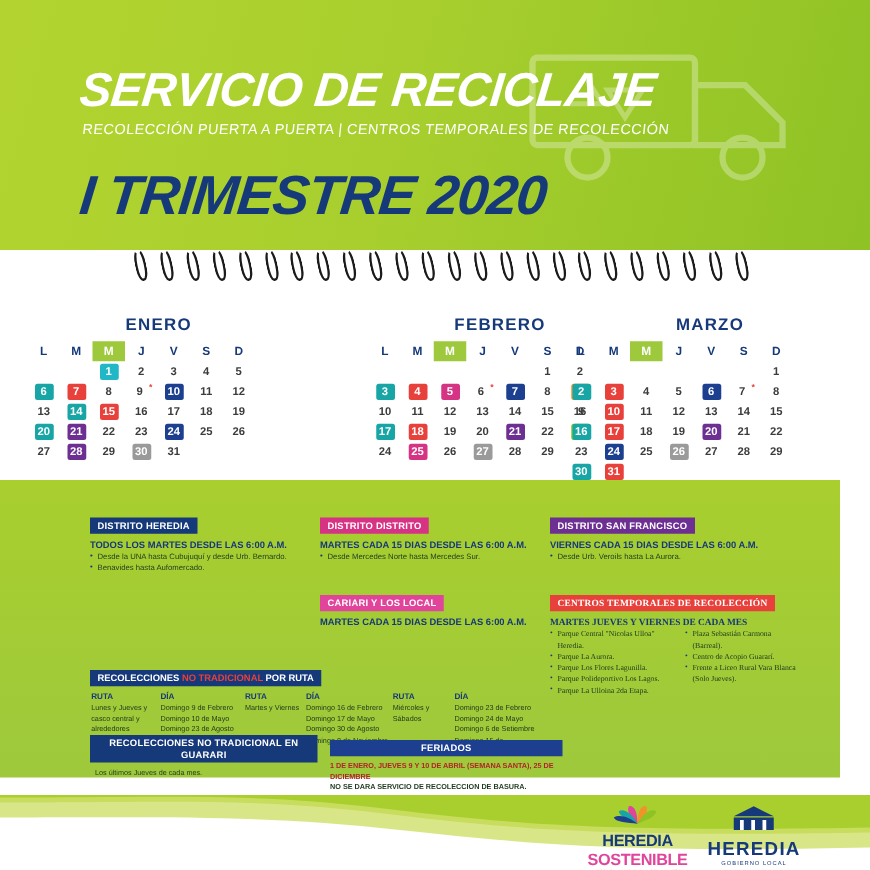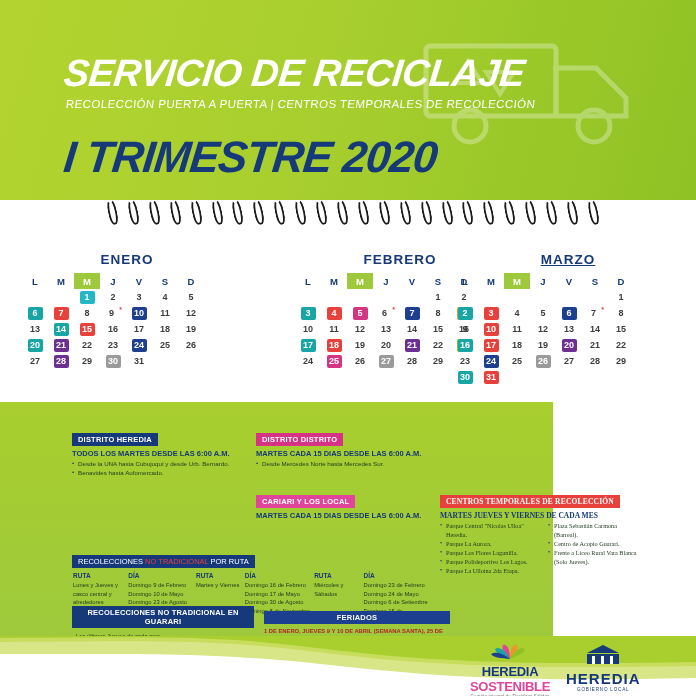--- a/index.html
+++ b/index.html
@@ -58,21 +58,21 @@
 
   
   .cals { position:absolute; left:0; top:252px; width:585px; height:150px; }
   .cal { position:absolute; width:218px; }
   .cal-1 { left:22px; } .cal-2 { left:248px;margin-left:47px; } .cal-3 { left:452px; }
   .cal-name {
     font-size:13.5px; font-weight:bold; color:#16397a; letter-spacing:1px;
     margin-bottom:6px; text-align:center; width:182px;
   }
   .cal-2 .cal-name { width:190px; }
-  .cal-3 .cal-name { width:196px; margin-left:18px;text-decoration:underline; }
+  .cal-3 .cal-name { width:196px; margin-left:18px; }
   .cal-1 .cal-name { margin-left:14px; }
   .cal-2 .cal-name { margin-left:10px; }
   table.grid { border-collapse:collapse; }
   table.grid td, table.grid th {
     width:26px; height:16px; text-align:center; vertical-align:middle;
     font-size:9px; color:#3c3c3c; padding:0; font-weight:bold;
   }
   table.grid th { color:#16397a; font-size:9.5px; font-weight:bold; }
   table.grid th.mier { color:#ffffff; background:#9ec93c; }
   td .cell {
@@ -86,41 +86,41 @@
   .c-purple { background:#6d2f92; color:#fff; }
   .c-gray   { background:#9a9a9a; color:#fff; }
   .c-orange { background:#f0932b; color:#fff; }
   .c-green  { background:#8fc225; color:#fff; }
   .c-magenta{ background:#d63384; color:#fff; }
   .c-cyan   { background:#21b7c6; color:#fff; }
   .star { color:#e8403a; font-size:7px; vertical-align:super; }
 
   
   .panel {
-    position:absolute; left:0; top:402px; width:553px; height:238px;
+    position:absolute; left:0; top:384px; width:672px; height:238px;
     background: linear-gradient(180deg,#a8cf2e 0%, #9ec93c 100%);
   }
   .blk { position:absolute; }
   .blk-title {
     color:#ffffff; font-size:7.5px; font-weight:bold; letter-spacing:.2px;
     padding:2px 6px; display:inline-block;
   }
   .t-navy { background:#16397a; }
   .t-magenta { background:#d63384; }
   .t-purple { background:#6d2f92; }
   .t-blue { background:#1d3f8f; }
   .t-pink2 { background:#e0459b; }
   .t-red { background:#e8403a; }
   .blk-head {
     font-size:7.5px; font-weight:bold; color:#16397a; margin:3px 0 2px 0;
   }
   .blk-li { font-size:6.2px; color:#1f3a1f; line-height:1.45; padding-left:6px; position:relative; }
   .blk-li:before { content:"•"; position:absolute; left:0; top:-1px; color:#16397a; }
 
-  .routes-title { background:#16397a; color:#fff; font-size:7.5px; font-weight:normal; padding:2px 6px; display:inline-block; }
+  .routes-title { background:#16397a; color:#fff; font-size:7.5px; font-weight:bold; padding:2px 6px; display:inline-block; }
   .routes-title em { color:#e8403a; font-style:normal; }
   .rt-head { font-size:6.5px; font-weight:bold; color:#16397a; }
   .rt-cell { font-size:5.8px; color:#1f3a1f; line-height:1.5; }
 
   .feriados-body { font-size:5.8px; color:#1f3a1f; line-height:1.5; }
 
   
   .footer { position:absolute; left:0; top:640px; width:696px; height:56px; background:#ffffff; }
   .logo-hs { position:absolute; left:470px; top:642px; text-align:center; }
   .logo-h  { position:absolute; left:566px; top:644px; text-align:center; }
@@ -380,20 +380,25 @@
     <div class="blk-li">Desde la UNA hasta Cubujuquí y desde Urb. Bernardo.</div>
     <div class="blk-li">Benavides hasta Aufomercado.</div>
   </div>
 
   <div class="blk" style="left:256px; top:26px; width:176px;">
     <div class="blk-title t-magenta">DISTRITO DISTRITO</div>
     <div class="blk-head">MARTES CADA 15 DIAS DESDE LAS 6:00 A.M.</div>
     <div class="blk-li">Desde Mercedes Norte hasta Mercedes Sur.</div>
   </div>
 
+  <div class="blk" style="left:440px; top:26px; width:190px;">
+    <div class="blk-title t-purple">DISTRITO SAN FRANCISCO</div>
+    <div class="blk-head">VIERNES CADA 15 DIAS DESDE LAS 6:00 A.M.</div>
+    <div class="blk-li">Desde Urb. Veroils hasta La Aurora.</div>
+  </div>
 
 
   <div class="blk" style="left:256px; top:88px; width:176px;">
     <div class="blk-title t-pink2">CARIARI Y LOS LOCAL</div>
     <div class="blk-head">MARTES CADA 15 DIAS DESDE LAS 6:00 A.M.</div>
   </div>
 
   <div class="blk" style="left:440px; top:88px; width:200px;font-family:Liberation Serif, serif;">
     <div class="blk-title t-red">CENTROS TEMPORALES DE RECOLECCIÓN</div>
     <div class="blk-head">MARTES JUEVES Y VIERNES DE CADA MES</div>

